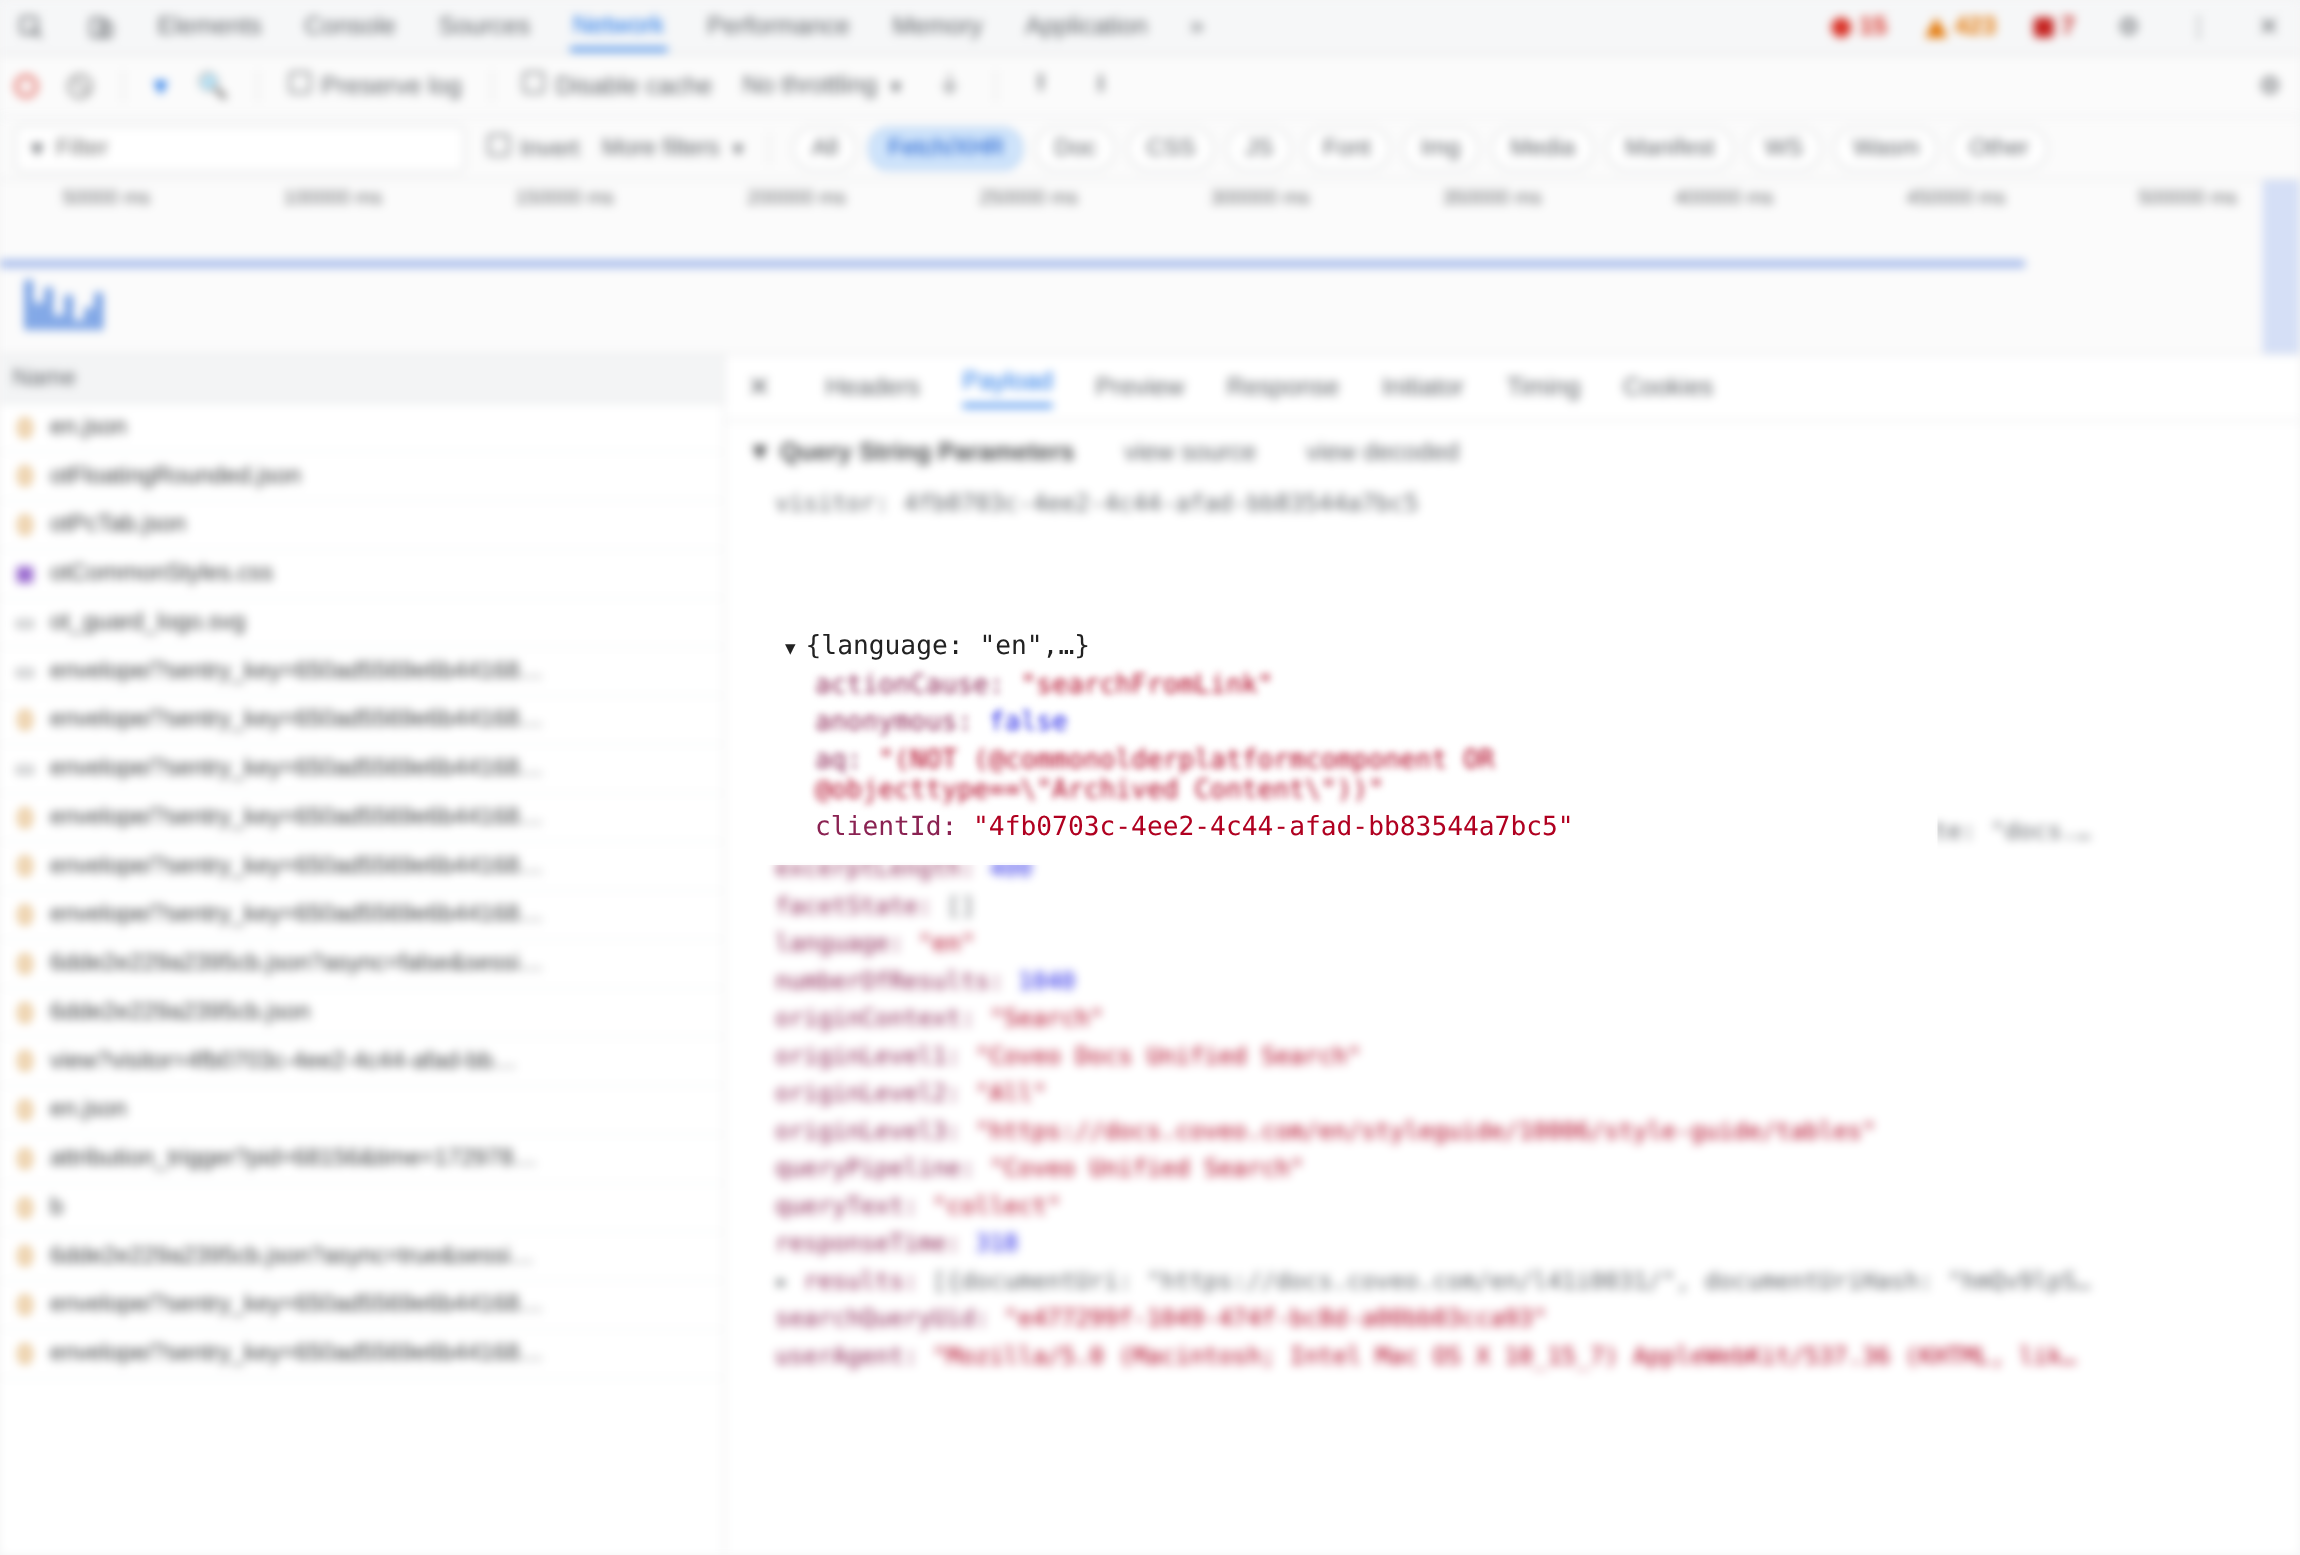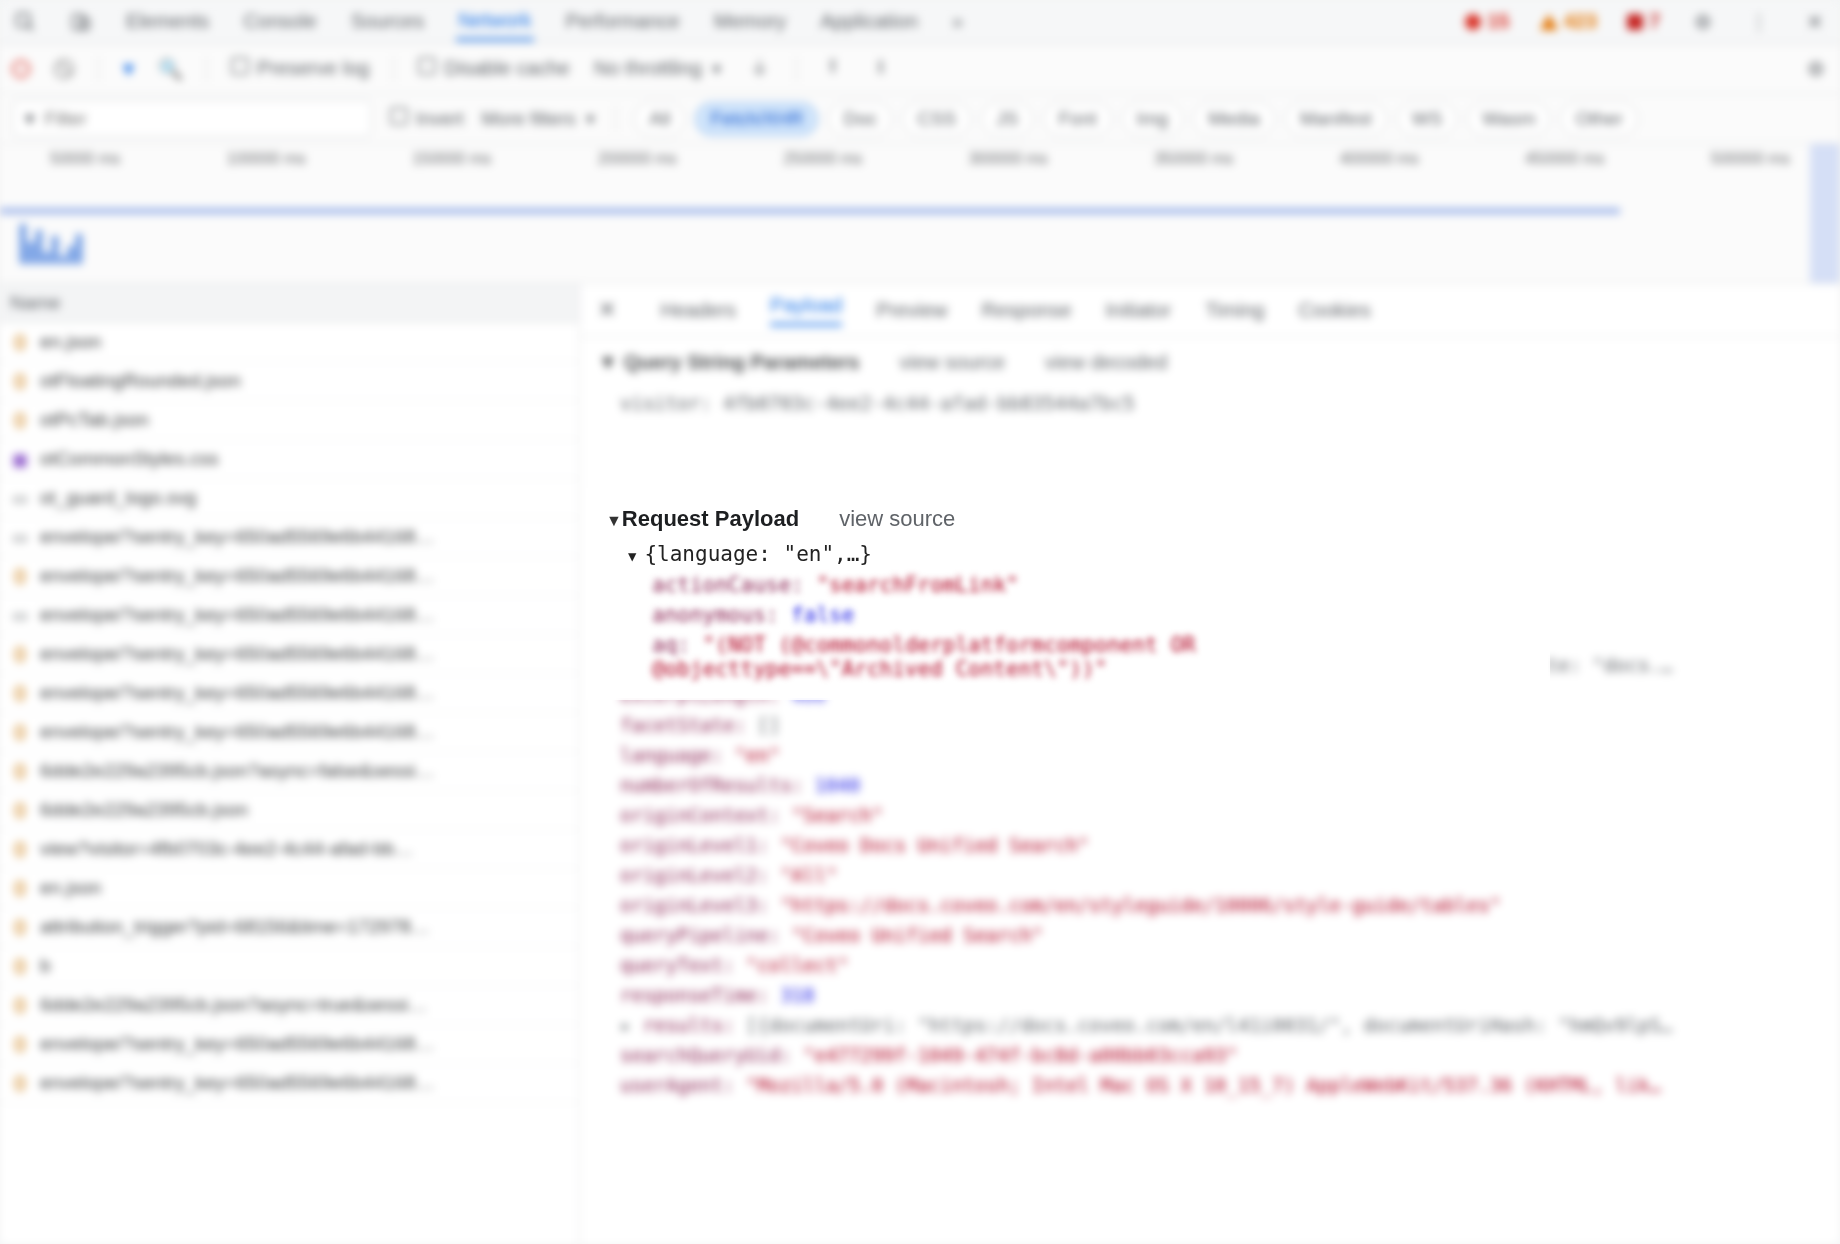--- a/index.html
+++ b/index.html
@@ -334,25 +334,25 @@
           <div class="kv"><span class="k">responseTime:</span> <span class="vnum">318</span></div>
           <div class="kv">▸ <span class="k">results:</span> <span class="">[{documentUri: "https://docs.coveo.com/en/l41i0031/", documentUriHash: "hmQv9lpS…</span></div>
           <div class="kv"><span class="k">searchQueryUid:</span> <span class="v">"e477299f-1049-474f-bc8d-a00bb03cca93"</span></div>
           <div class="kv"><span class="k">userAgent:</span> <span class="v">"Mozilla/5.0 (Macintosh; Intel Mac OS X 10_15_7) AppleWebKit/537.36 (KHTML, lik…</span></div>
         </div>
     </div>
   </div>
 </div>
 
 <div class="highlight-box">
-  <div class="hhead">
-    <span><span class="tri">▼</span><strong>Request Payload</strong></span>
-    <span class="vs">view source</span>
-  </div>
   <div class="objline">
     <span class="tri2">▼</span><span>{language: "en",…}</span>
   </div>
   <div id="payload-top-blur">
       <div class="row"><span class="k">actionCause:</span> <span class="v">"searchFromLink"</span></div>
       <div class="row"><span class="k">anonymous:</span> <span class="vb">false</span></div>
       <div class="row"><span class="k">aq:</span> <span class="v">"(NOT (@commonolderplatformcomponent OR @objecttype==\"Archived Content\"))"</span></div>
     </div>
+  <div class="row sharp">
+    <span class="k">clientId:</span>
+    <span class="v">"4fb0703c-4ee2-4c44-afad-bb83544a7bc5"</span>
+  </div>
 </div>
 
 </body></html>

